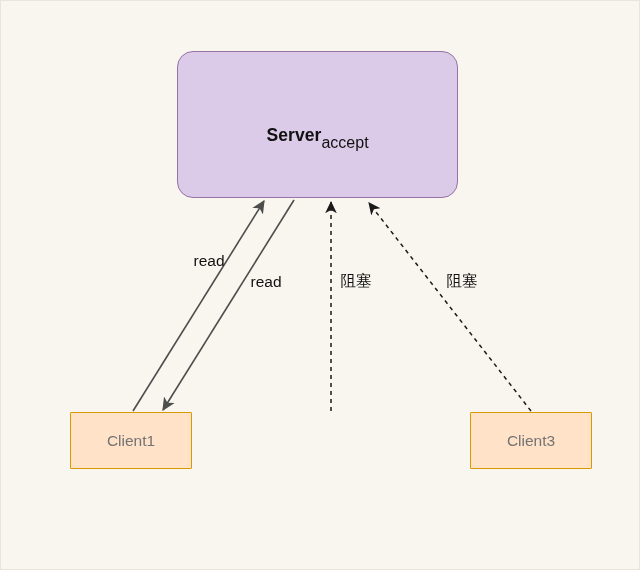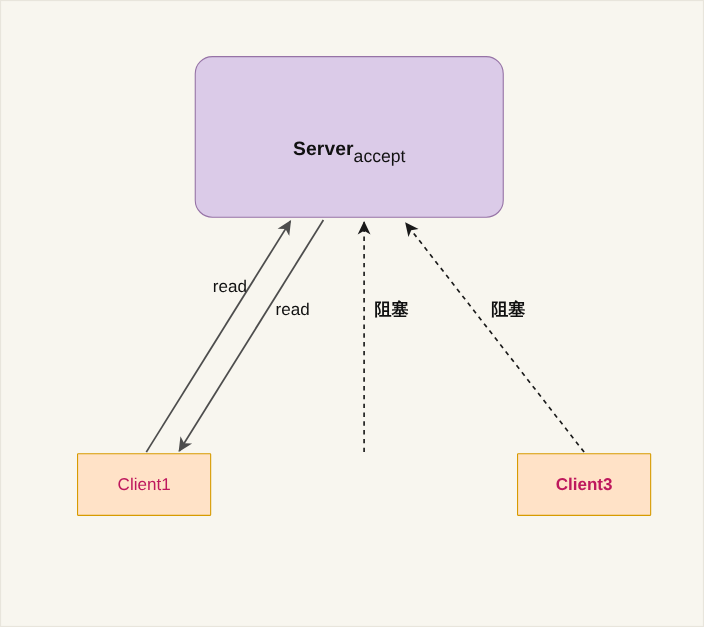--- a/index.html
+++ b/index.html
@@ -60,40 +60,39 @@
   }
   .node-client {
     width: 122px;
     height: 57px;
     background: #ffe2c7;
     border: 1.6px solid #d79b00;
     border-radius: 1px;
   }
   .client-label {
     font-size: 15.5px;
-    color: #be185d;
+    color: #737373;
     line-height: 1;
   }
   #client1 { left: 69px;  top: 411px; }
   #client2 { left: 269px; top: 411px; }
-  #client3 { left: 469px; top: 411px; font-weight: bold; }
+  #client3 { left: 469px; top: 411px; }
 
   .edge-label {
     position: absolute;
     font-size: 15.5px;
     color: #111111;
     line-height: 1;
     white-space: nowrap;
     transform: translate(-50%, -50%);
     background: transparent;
   }
   .edge-label-cjk {
     font-family: "DejaVu Sans", "Liberation Sans", sans-serif;
     font-size: 15.5px;
-    font-weight: bold;
   }
 </style>
 </head>
 <body>
 
 <div id="canvas">
 
   <svg id="edge-layer" viewBox="0 0 640 570" width="640" height="570" xmlns="http://www.w3.org/2000/svg">
     <defs>
       <marker id="arrow-gray" viewBox="0 0 12 12" refX="10" refY="6" markerWidth="9" markerHeight="9" orient="auto-start-reverse">

